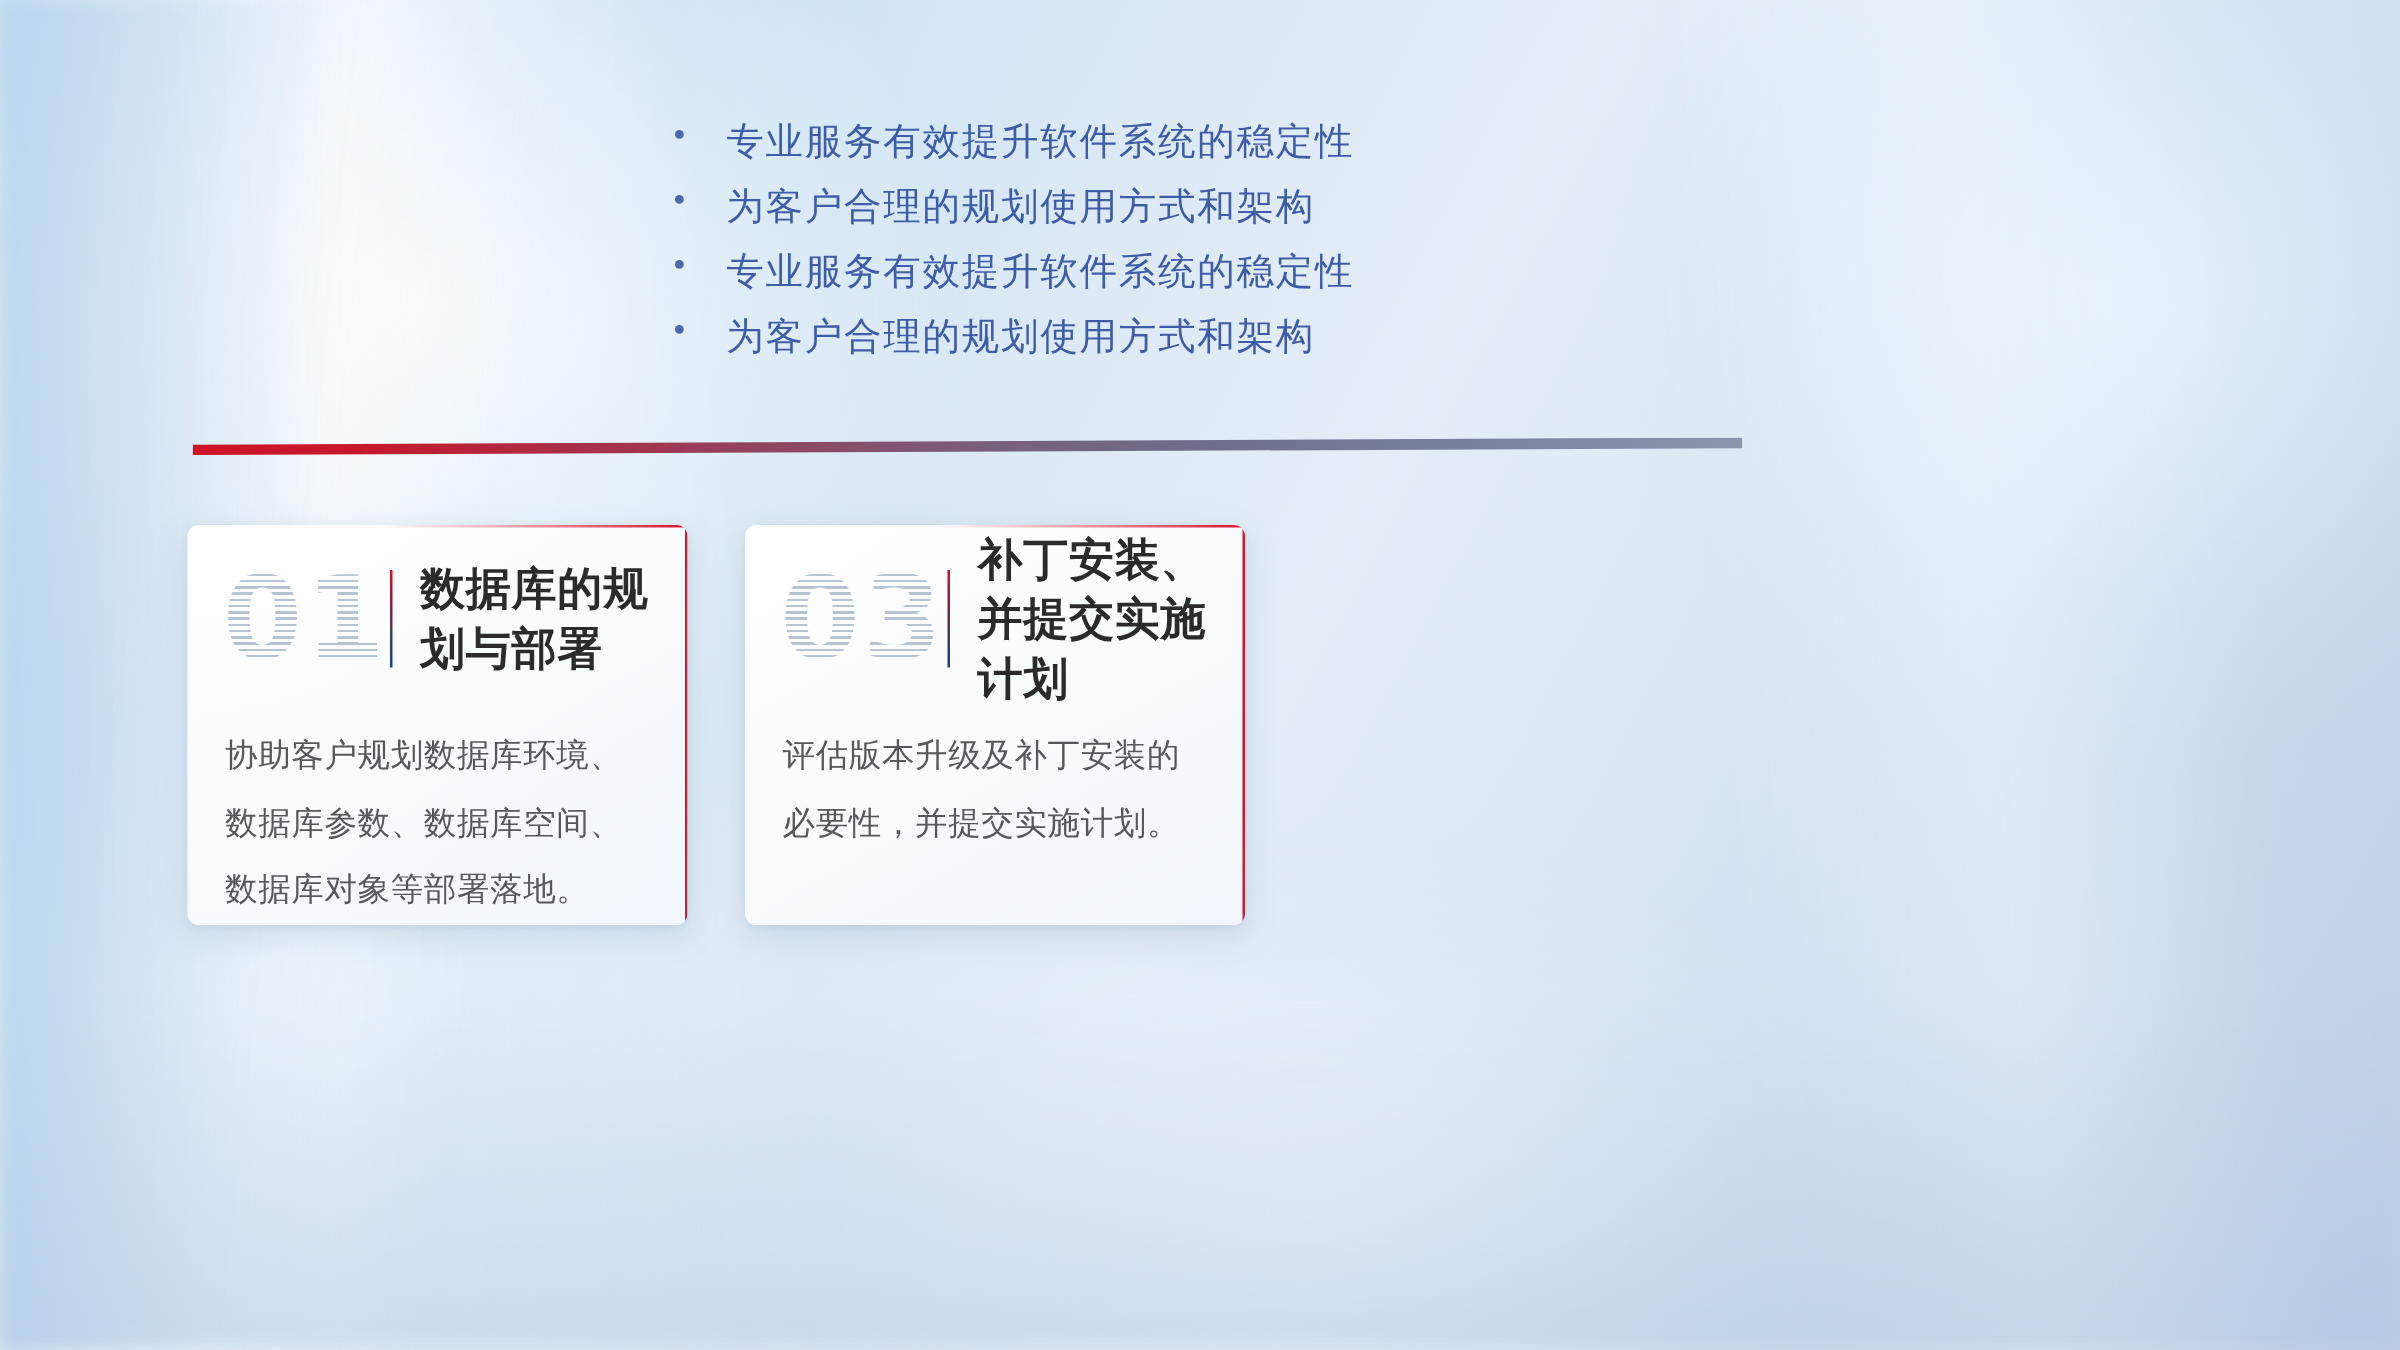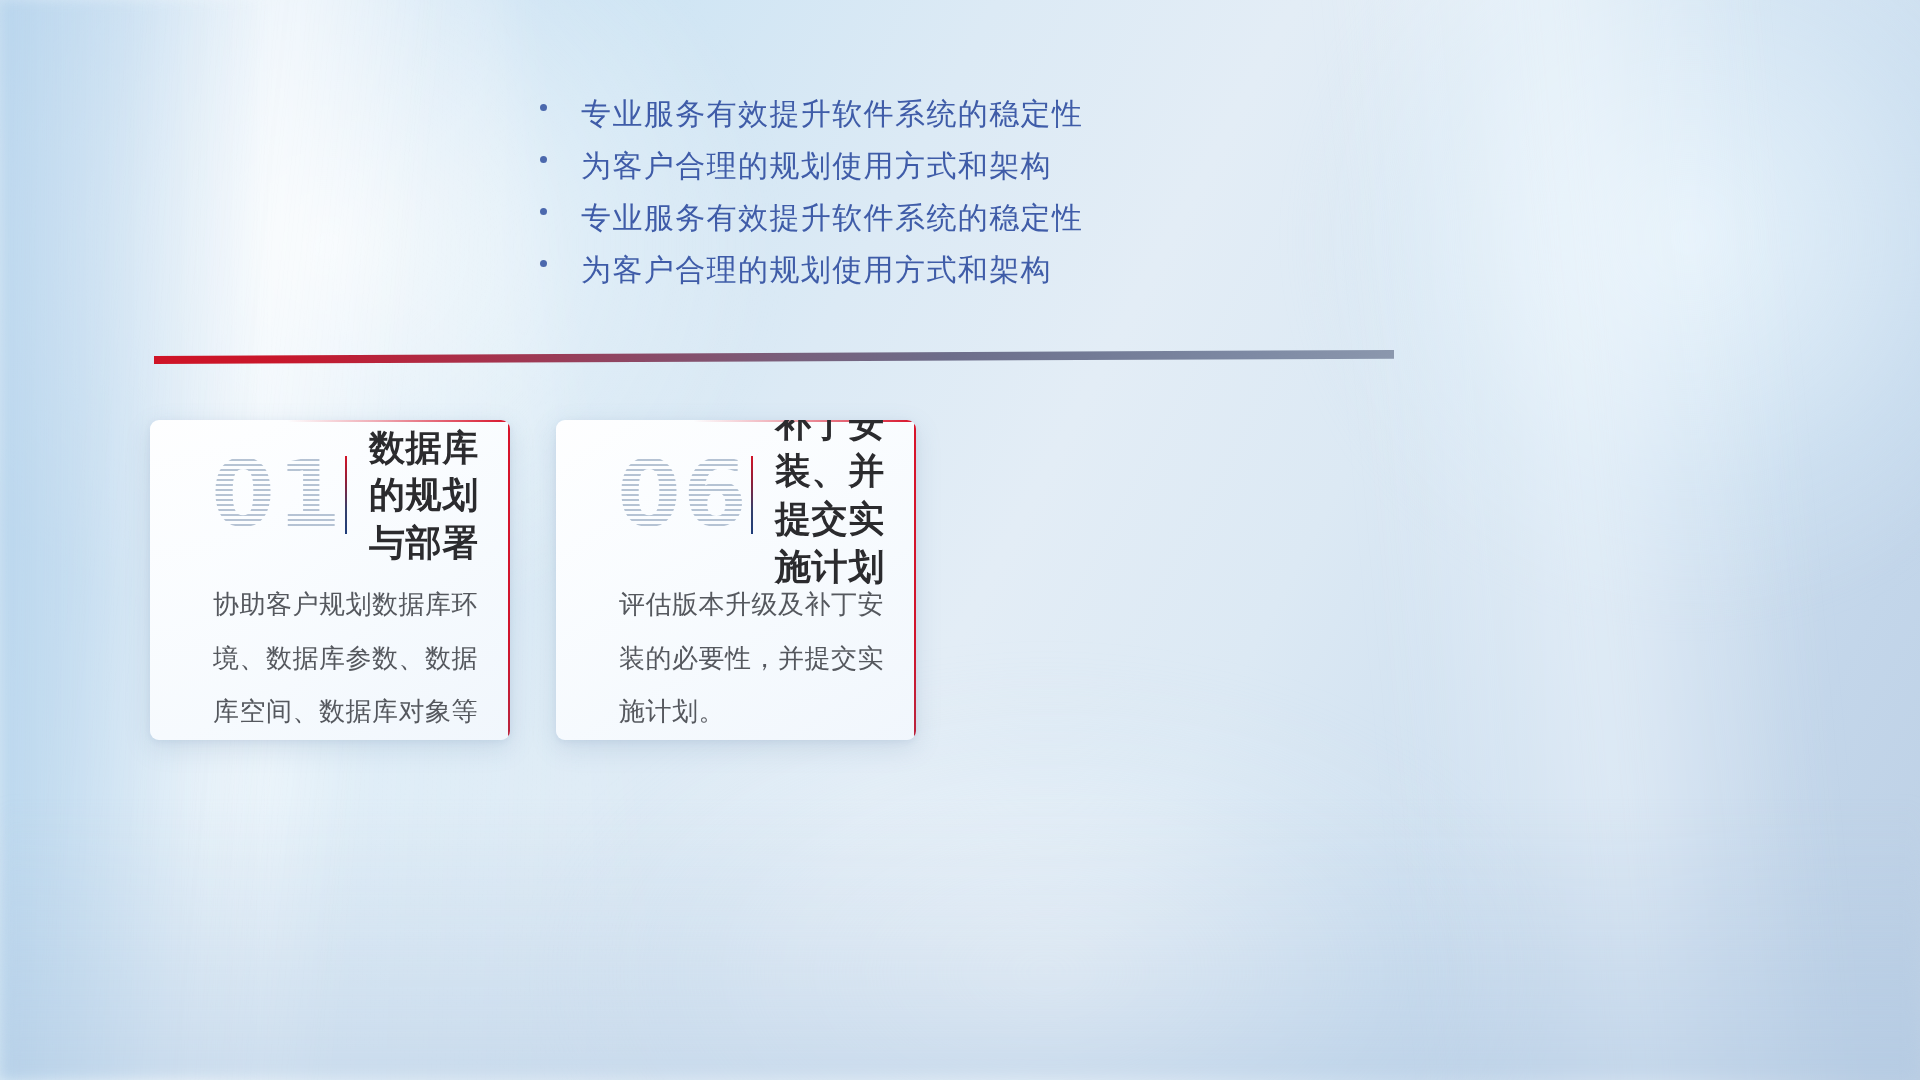--- a/index.html
+++ b/index.html
@@ -105,30 +105,29 @@
     filter:blur(.3px);
   }
 
   
   .cards {
     position:absolute; left:150px; top:420px;
     display:flex; gap:46px;
   }
   .card {
     position:relative;
-    width:360px; height:320px;
+    width:400px; height:320px;
     border-radius:9px;
     background:linear-gradient(150deg,
       rgba(255,255,255,.97) 0%,
       rgba(251,253,255,.96) 35%,
       rgba(246,250,254,.95) 70%,
       rgba(242,247,253,.94) 100%);
     box-shadow:0 8px 26px rgba(94,126,168,.18), 0 2px 6px rgba(94,126,168,.10);
     overflow:hidden;
-    padding-left:33px;
   }
   .card-accent {
     position:absolute; right:0; top:0; bottom:0; width:2px;
     background:linear-gradient(180deg,#d8142b 0%, #d0142c 70%, #b8253f 100%);
   }
   .card-accent-top {
     position:absolute; right:0; top:0; height:2px; width:62%;
     background:linear-gradient(90deg, rgba(216,20,43,0) 0%, rgba(216,20,43,.35) 40%, #d8142b 100%);
   }
 
@@ -221,20 +220,20 @@
       <div class="card-title">数据库的规划与部署</div>
     </div>
     <div class="card-body">协助客户规划数据库环境、数据库参数、数据库空间、数据库对象等部署落地。</div>
   </div>
 
 
   <div class="card">
     <div class="card-accent"></div>
     <div class="card-accent-top"></div>
     <div class="card-head">
-      <div class="card-num">06</div>
+      <div class="card-num">03</div>
       <div class="card-sep"></div>
       <div class="card-title">补丁安装、并提交实施计划</div>
     </div>
     <div class="card-body">评估版本升级及补丁安装的必要性，并提交实施计划。</div>
   </div>
 
 </div>
 
 </body></html>

